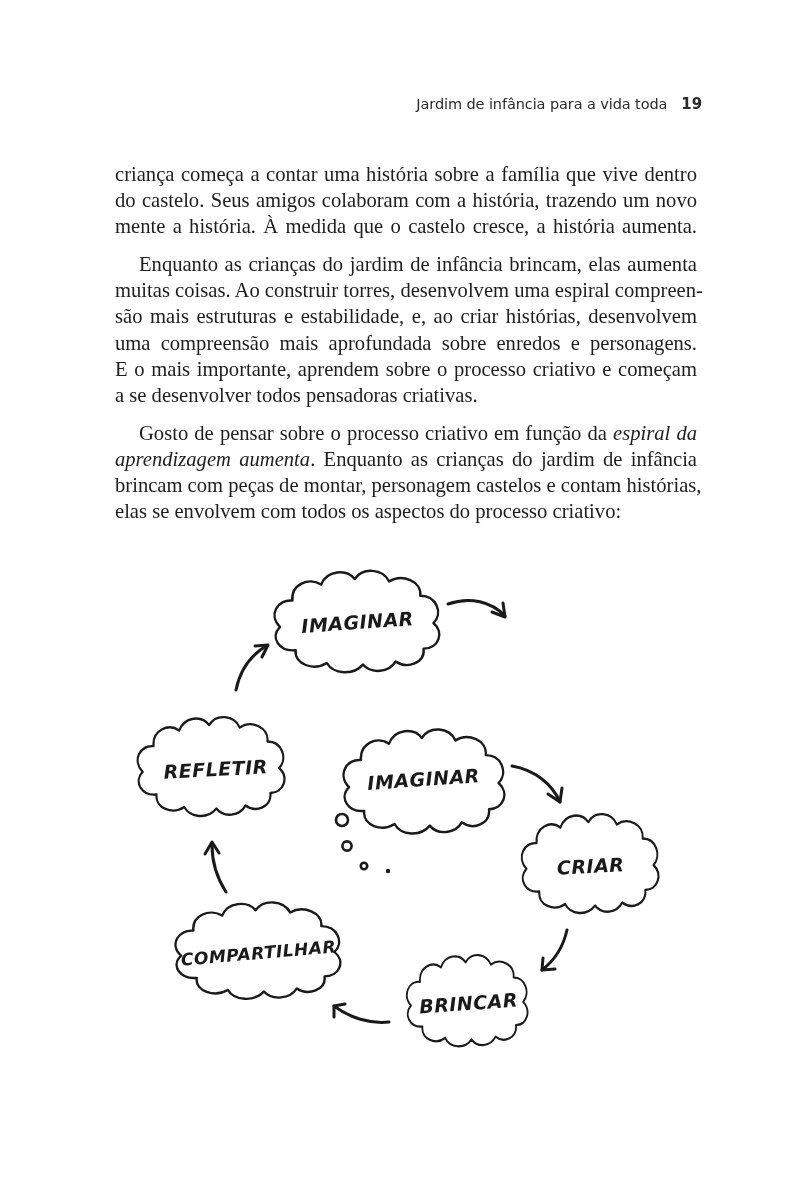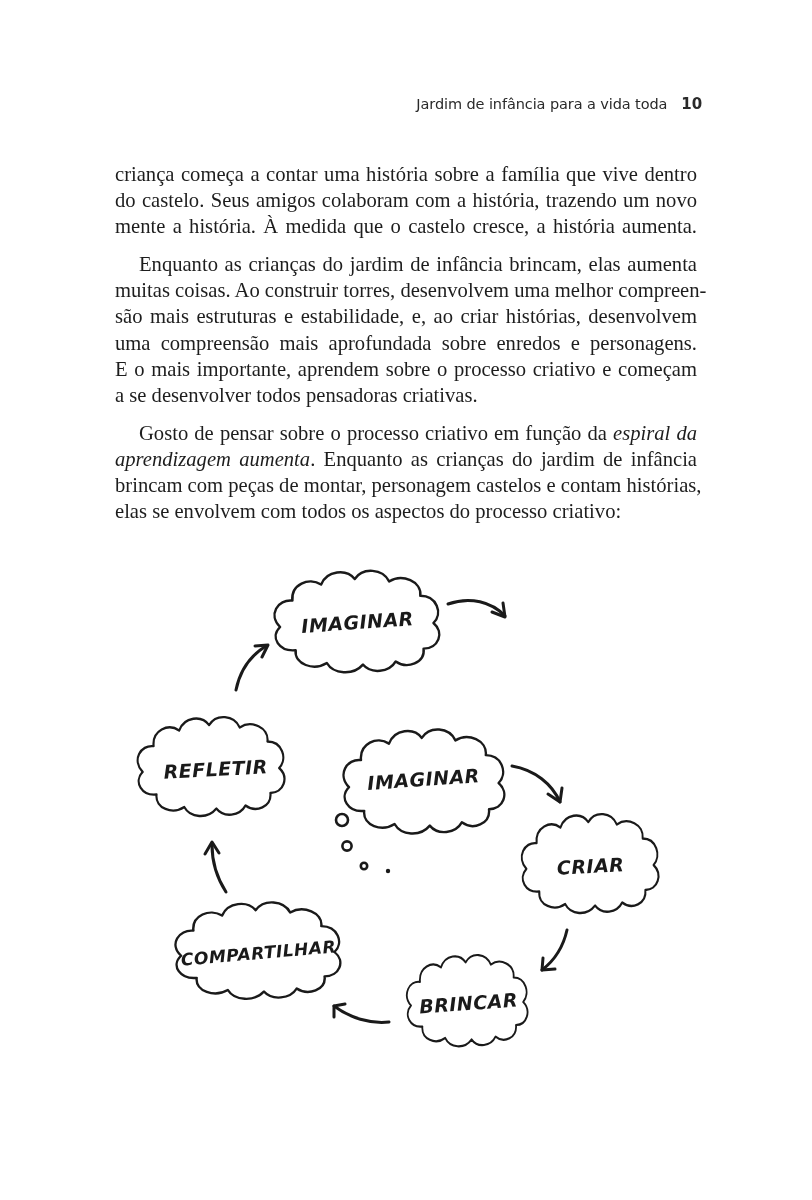--- a/index.html
+++ b/index.html
@@ -28,32 +28,32 @@
   .cloud-shape { fill:#fff; stroke:#1a1a1a; stroke-width:3; stroke-linejoin:round; }
   .arrow { fill:none; stroke:#1a1a1a; stroke-width:3; stroke-linecap:round; stroke-linejoin:round; }
   .bubble { fill:#fff; stroke:#1a1a1a; stroke-width:2.6; }
   .dot { fill:#1a1a1a; }
 </style>
 </head>
 <body>
 
 <div class="running-head">
   <span>Jardim de infância para a vida toda</span>
-  <span class="page-num">10</span>
+  <span class="page-num">19</span>
 </div>
 
 <div class="body-text">
   <p>
     <span class="line">criança começa a contar uma história sobre a família que vive dentro</span>
     <span class="line">do castelo. Seus amigos colaboram com a história, trazendo um novo</span>
     <span class="line">mente a história. À medida que o castelo cresce, a história aumenta.</span>
   </p>
   <p>
     <span class="line" style="padding-left:24px">Enquanto as crianças do jardim de infância brincam, elas aumenta</span>
-    <span class="line">muitas coisas. Ao construir torres, desenvolvem uma melhor compreen-</span>
+    <span class="line">muitas coisas. Ao construir torres, desenvolvem uma espiral compreen-</span>
     <span class="line">são mais estruturas e estabilidade, e, ao criar histórias, desenvolvem</span>
     <span class="line">uma compreensão mais aprofundada sobre enredos e personagens.</span>
     <span class="line">E o mais importante, aprendem sobre o processo criativo e começam</span>
     <span class="line last">a se desenvolver todos pensadoras criativas.</span>
   </p>
   <p>
     <span class="line" style="padding-left:24px"><span>Gosto de pensar sobre o processo criativo em função da </span><em>espiral da</em></span>
     <span class="line"><em>aprendizagem aumenta</em><span>. Enquanto as crianças do jardim de infância</span></span>
     <span class="line">brincam com peças de montar, personagem castelos e contam histórias,</span>
     <span class="line last">elas se envolvem com todos os aspectos do processo criativo:</span>

